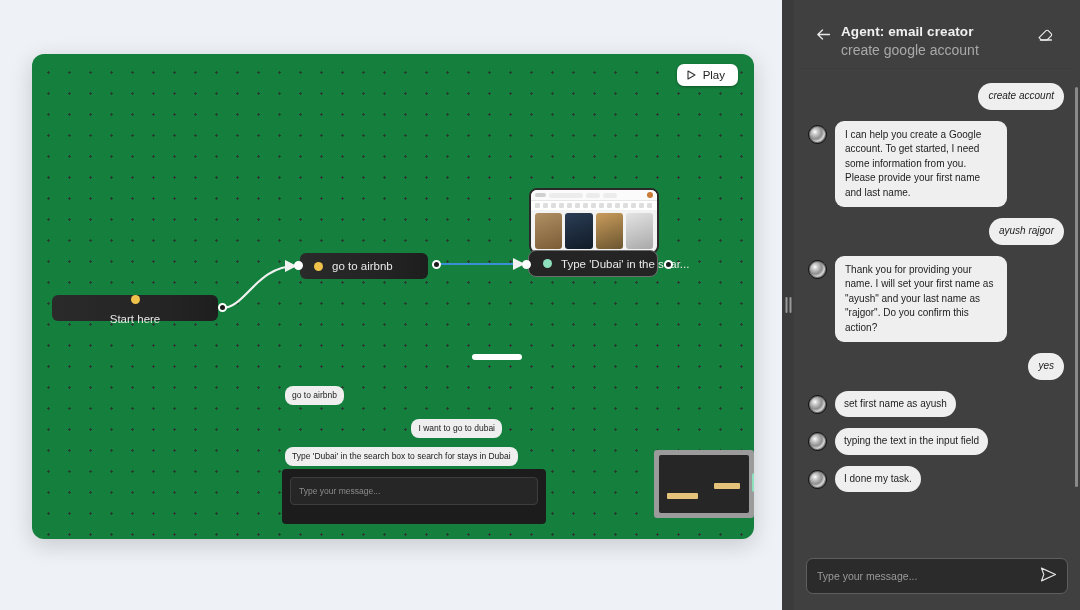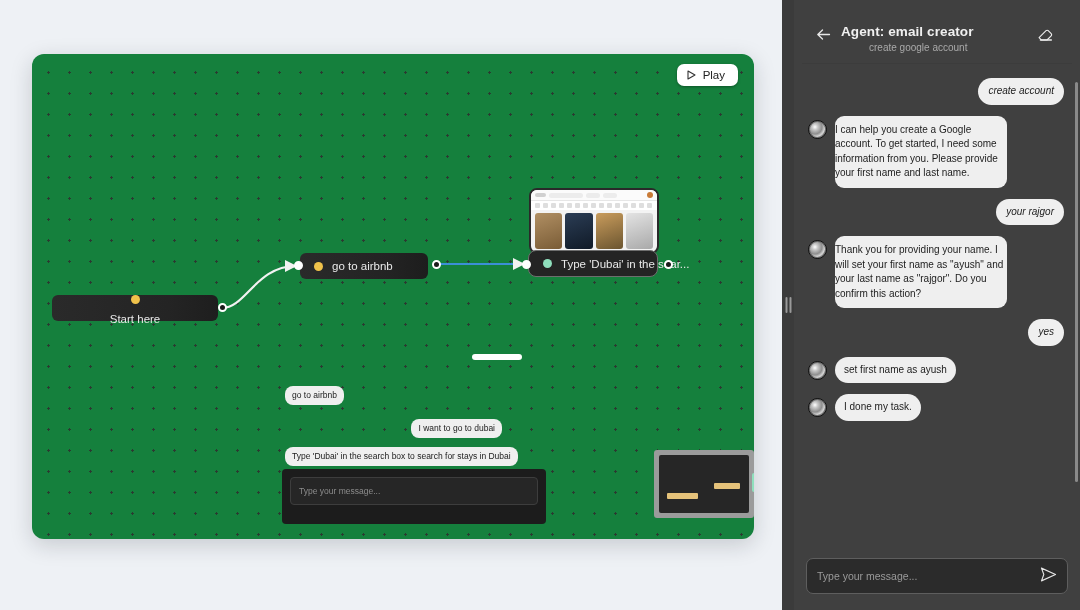--- a/index.html
+++ b/index.html
@@ -175,42 +175,42 @@
   }
   .chat-header {
     padding: 24px 18px 10px 14px;
     display: flex; align-items: flex-start; gap: 10px;
     border-bottom: 1px solid #3c3c3c;
     margin: 0 8px;
   }
   .back-icon { cursor:pointer; padding-top:3px; flex:0 0 auto; }
   .chat-title-wrap { flex: 1; }
   .chat-title { color: #f0f0f0; font-size: 13.5px; font-weight: 600; letter-spacing:.1px;}
-  .chat-sub { color: #a9a9a9; font-size: 10px; margin-top: 3px; margin-left: 28px; }
+  .chat-sub { color: #a9a9a9; font-size: 14px; margin-top: 3px; }
   .erase-icon { flex:0 0 auto; cursor:pointer; padding-top:2px;}
 
   .chat-scroll {
     flex: 1; overflow: hidden; position: relative;
     padding: 14px 16px 6px 14px;
     display:flex; flex-direction: column; gap: 11px;
   }
   .msg-row { display:flex; align-items:flex-start; gap: 8px; }
   .msg-row.user { justify-content: flex-end; font-style: italic; }
 
   .avatar {
     width: 19px; height: 19px; border-radius: 50%; flex: 0 0 auto;
     background: radial-gradient(circle at 35% 35%, #ffffff 0%, #c9c9c9 18%, #8e8e8e 45%, #d5d5d5 62%, #7d7d7d 80%, #bcbcbc 100%);
     border: 1.5px solid #111;
     box-shadow: 0 0 0 1px #6a6a6a inset;
     margin-top: 4px;
   }
   .bubble {
     background: #efefef; color: #1c1c1c;
     font-size: 10px; line-height: 1.45;
-    padding: 7px 0;
+    padding: 7px 10px;
     border-radius: 9px;
     max-width: 172px;
   }
   .bubble.small { padding: 6px 9px; border-radius: 14px; }
   .bubble.user { max-width: 180px; border-radius: 14px; padding: 6px 10px;}
 
   .chat-scrollbar {
     position: absolute; right: 2px; top: 18px; width: 3px; height: 400px;
     background: #8a8a8a; border-radius: 2px;
   }
@@ -361,37 +361,41 @@
       <div class="msg-row user">
         <div class="bubble user">create account</div>
       </div>
 
       <div class="msg-row">
         <div class="avatar"></div>
         <div class="bubble">I can help you create a Google account. To get started, I need some information from you. Please provide your first name and last name.</div>
       </div>
 
       <div class="msg-row user">
-        <div class="bubble user">your rajgor</div>
+        <div class="bubble user">ayush rajgor</div>
       </div>
 
       <div class="msg-row">
         <div class="avatar"></div>
         <div class="bubble">Thank you for providing your name. I will set your first name as "ayush" and your last name as "rajgor". Do you confirm this action?</div>
       </div>
 
       <div class="msg-row user">
         <div class="bubble user">yes</div>
       </div>
 
       <div class="msg-row">
         <div class="avatar"></div>
         <div class="bubble small">set first name as ayush</div>
       </div>
 
+      <div class="msg-row">
+        <div class="avatar"></div>
+        <div class="bubble small">typing the text in the input field</div>
+      </div>
 
       <div class="msg-row">
         <div class="avatar"></div>
         <div class="bubble small">I done my task.</div>
       </div>
 
       <div class="chat-scrollbar"></div>
     </div>
 
     <div class="composer">

